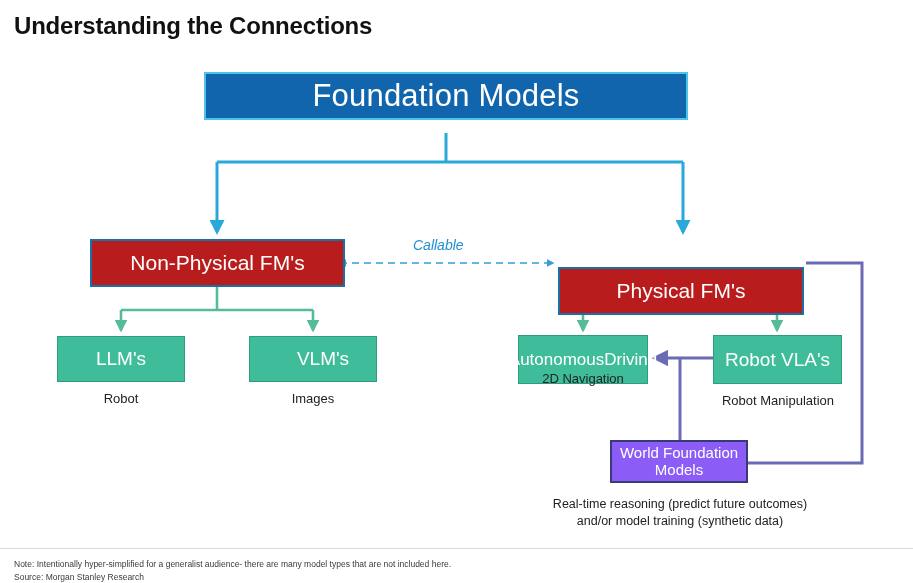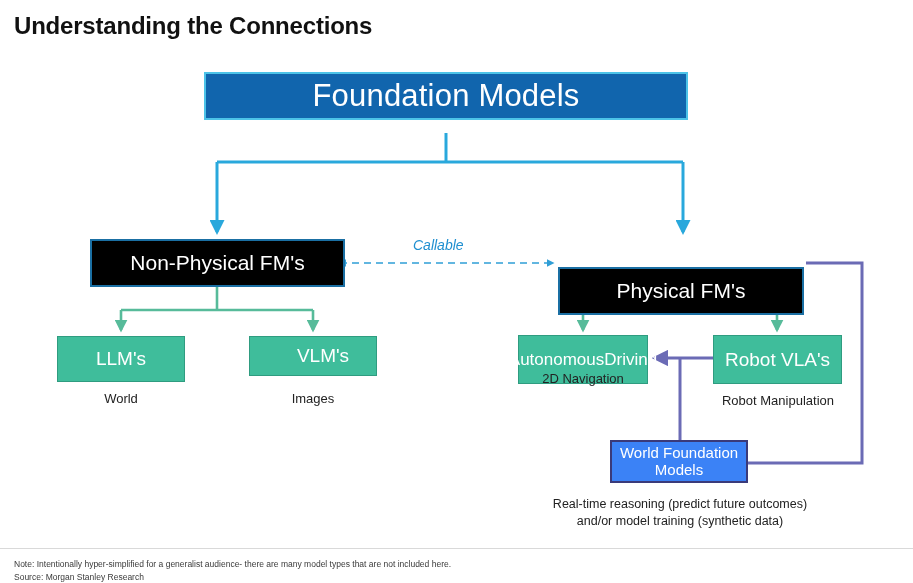--- a/index.html
+++ b/index.html
@@ -29,32 +29,32 @@
     color:#ffffff;
     line-height:1.12;
   }
   .node-fm{
     background:#1165ad;
     border:2px solid #4cc3e8;
     font-size:31px;
     letter-spacing:0.2px;
   }
   .node-blue{
-    background:#000000;
+    background:#b91c1c;
     border:2px solid #1a6fa3;
     font-size:21px;
   }
   .node-green{
     background:#3fbd9b;
     border:1px solid #2f9c80;
     font-size:19px;
   }
   .node-green.two-line{font-size:17px;}
   .node-purple{
-    background:#3b82f6;
+    background:#8b5cf6;
     border:2px solid #3a3a7a;
     font-size:15px;
   }
 
   .caption{
     position:absolute;
     text-align:center;
     color:#222222;
     font-size:13px;
     white-space:nowrap;
@@ -145,41 +145,41 @@
   </div>
 
   <div class="node node-blue" style="left:558px;top:239px;width:246px;height:48px;margin-top:28px;">
     <span>Physical FM's</span>
   </div>
 
   <div class="node node-green" style="left:57px;top:336px;width:128px;height:46px;">
     <span>LLM's</span>
   </div>
 
-  <div class="node node-green" style="left:249px;top:336px;width:128px;height:40px;padding-left:20px;">
+  <div class="node node-green" style="left:249px;top:336px;width:128px;height:46px;padding-left:20px;">
     <span>VLM's</span>
   </div>
 
   <div class="node node-green two-line" style="left:518px;top:335px;width:130px;height:49px;flex-direction:row;">
     <span>Autonomous</span>
     <span>Driving</span>
   </div>
 
   <div class="node node-green" style="left:713px;top:335px;width:129px;height:49px;">
     <span>Robot VLA's</span>
   </div>
 
   <div class="node node-purple" style="left:610px;top:440px;width:138px;height:43px;flex-direction:column;">
     <span>World Foundation</span>
     <span>Models</span>
   </div>
 
   <div class="edge-label" style="left:413px;top:237px;">Callable</div>
 
-  <div class="caption" style="left:57px;top:391px;width:128px;">World</div>
+  <div class="caption" style="left:57px;top:391px;width:128px;">Robot</div>
 
   <div class="caption" style="left:249px;top:391px;width:128px;">Images</div>
 
   <div class="caption" style="left:503px;top:371px;width:160px;">2D Navigation</div>
 
   <div class="caption" style="left:697px;top:393px;width:162px;">Robot Manipulation</div>
 
   <div class="caption-2l" style="left:528px;top:496px;width:304px;">
     <div>Real-time reasoning (predict future outcomes)</div>
     <div>and/or model training (synthetic data)</div>

